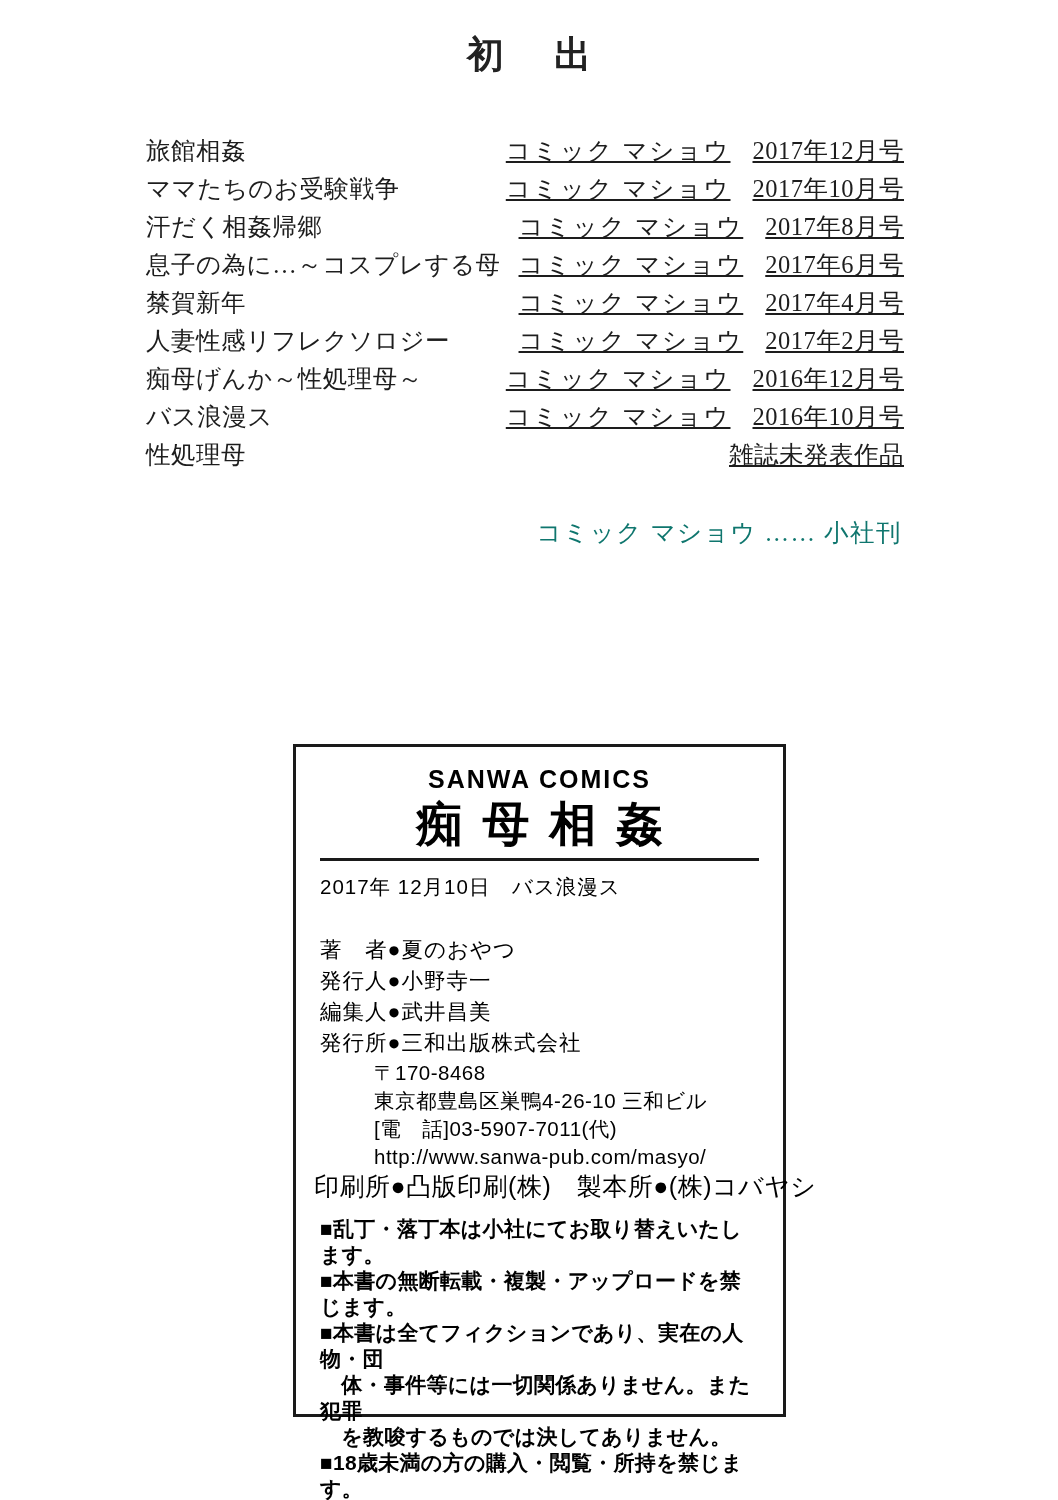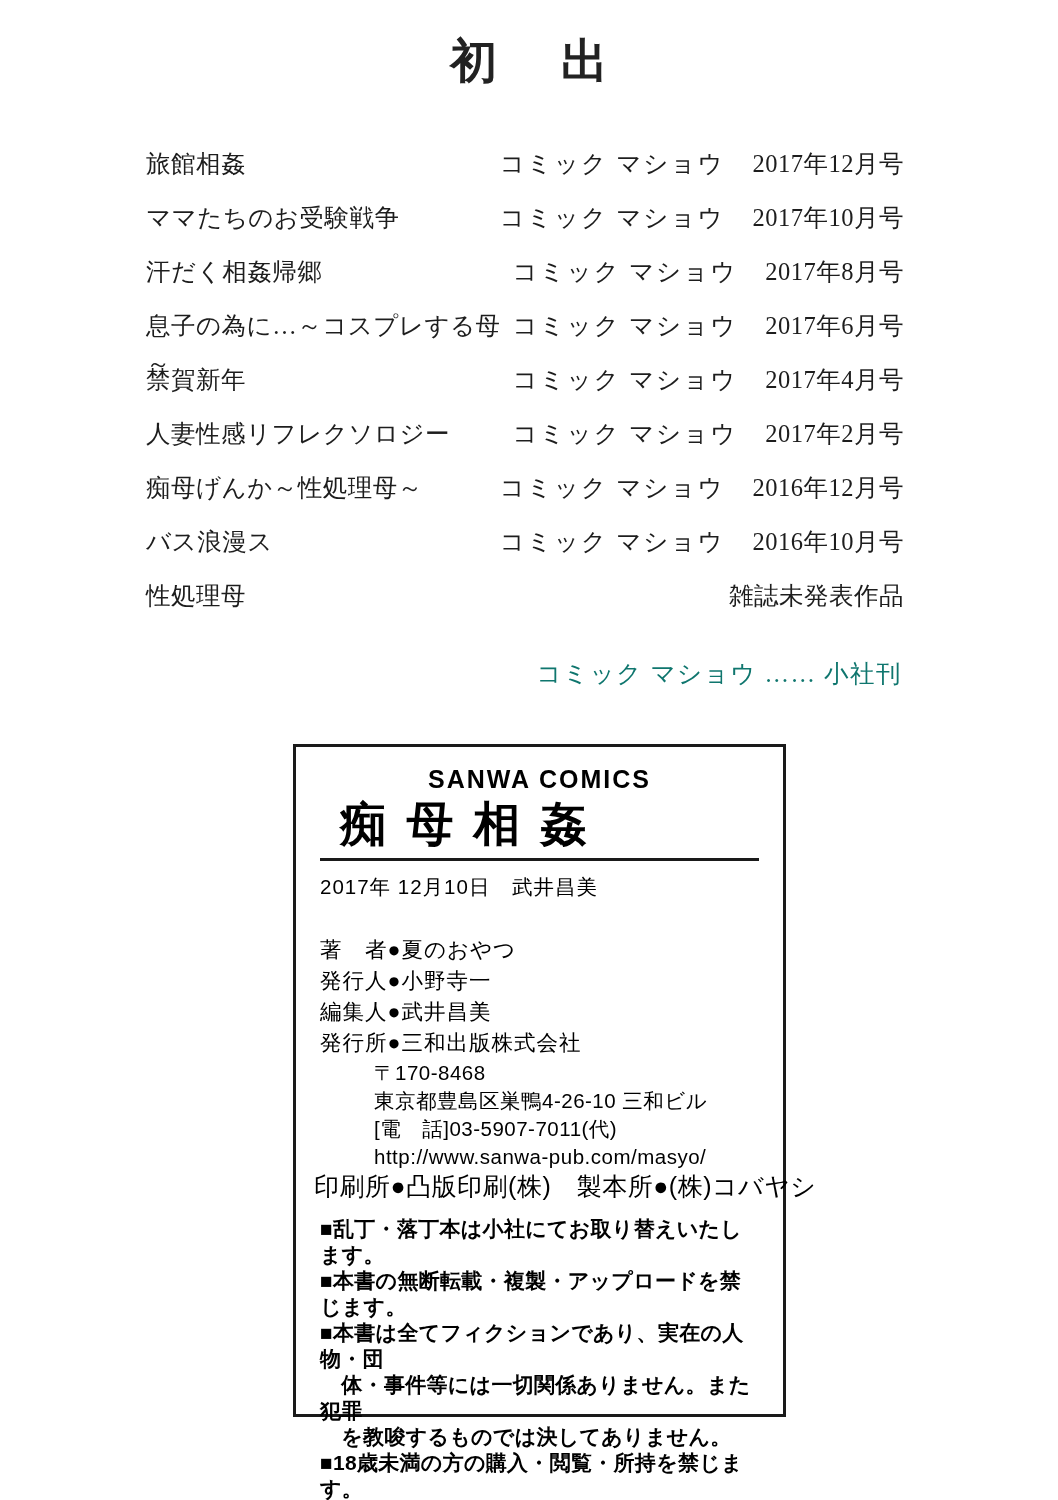--- a/index.html
+++ b/index.html
@@ -10,44 +10,44 @@
     background:#ffffff;
     color:#1d1d1d;
     overflow:hidden;
     font-family:"Liberation Serif","DejaVu Serif",serif;
   }
   
   .page-title{
     margin:0;
     padding-top:30px;
     text-align:center;
-    font-size:47px;
+    font-size:37px;
     font-weight:700;
     letter-spacing:0.18em;
     text-indent:0.18em;
     color:#222;
   }
   .credits{
     margin:52px 154px 0 146px; 
   }
   .credit-row{
     display:flex;
     justify-content:space-between;
     align-items:baseline;
     height:38px;
     line-height:38px;
     font-size:24.5px;
     letter-spacing:0.5px;
-    margin-top:16px;
   }
   .credit-pub{
     display:flex;
     align-items:baseline;
-    gap:28px;
+    gap:22px;
     white-space:nowrap;
+    text-decoration:underline;
   }
   .credit-mag{letter-spacing:2px;}
   .credit-mag:empty{display:none;}
   .credit-issue{letter-spacing:0.5px;}
   .credits-footnote{
     margin:42px 156px 0 0;
     text-align:right;
     font-size:24.5px;
     letter-spacing:1.5px;
     color:#0f766e;
@@ -66,20 +66,21 @@
   }
   .brand{
     margin:4px 0 0 0;
     text-align:center;
     font-size:25px;
     font-weight:700;
     letter-spacing:2px;
   }
   .book-title{
     margin:4px 0 2px 0;
+    text-align:center;
     font-family:Liberation Serif, serif;
     font-size:47px;
     font-weight:900;
     letter-spacing:0.42em;
     text-indent:0.42em;
     line-height:1.12;
   }
   .title-rule{
     border:none;
     border-top:3px solid #1a1a1a;
@@ -194,21 +195,21 @@
       </span>
     </div>
   </div>
 
   <div class="credits-footnote">コミック マショウ …… 小社刊</div>
 
   <div class="colophon">
     <div class="brand">SANWA COMICS</div>
     <div class="book-title">痴母相姦</div>
     <hr class="title-rule">
-    <div class="edition-line">2017年 12月10日　武井昌美</div>
+    <div class="edition-line">2017年 12月10日　バス浪漫ス</div>
 
     <div class="staff">
       <div>著　者●夏のおやつ</div>
       <div>発行人●小野寺一</div>
       <div>編集人●武井昌美</div>
       <div>発行所●三和出版株式会社</div>
       <div class="address">
         <div>〒170-8468</div>
         <div>東京都豊島区巣鴨4-26-10 三和ビル</div>
         <div>[電　話]03-5907-7011(代)</div>

